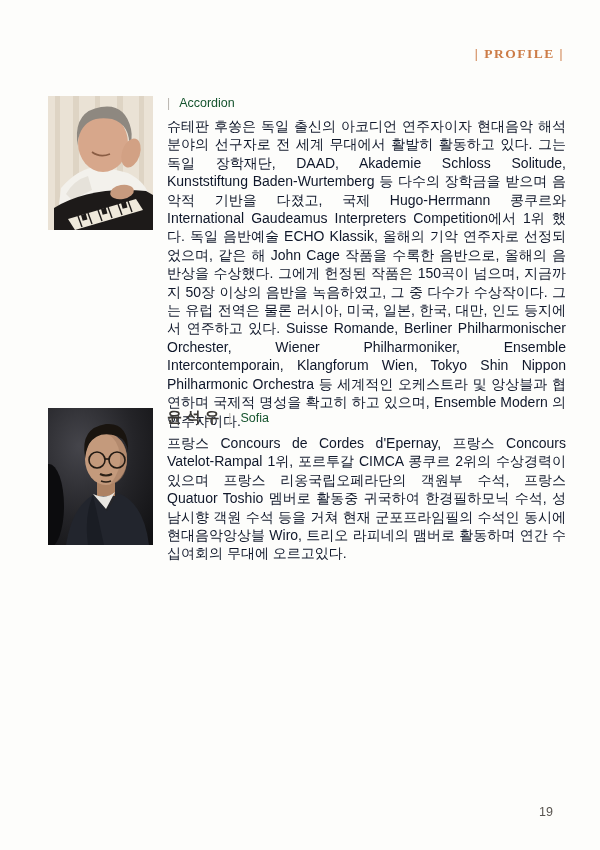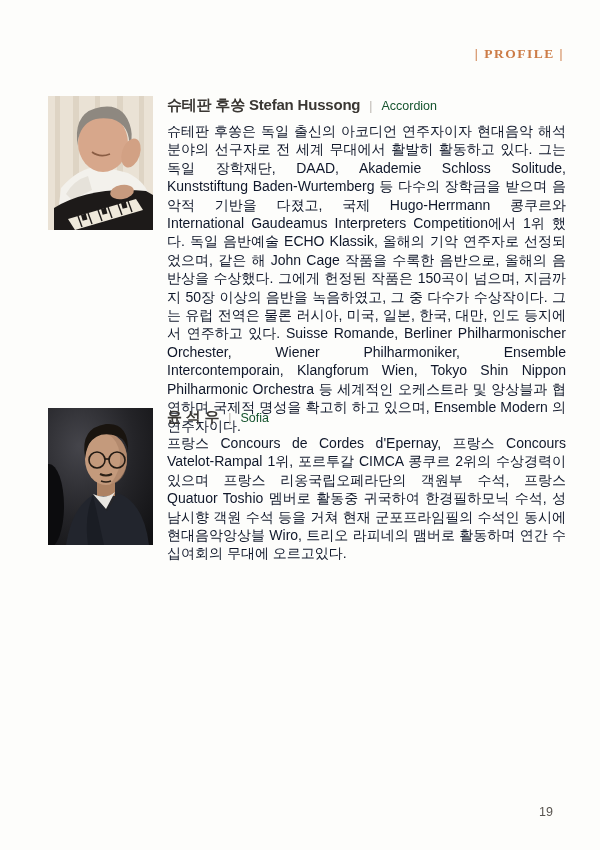--- a/index.html
+++ b/index.html
@@ -94,21 +94,20 @@
         <line x1="80" y1="105" x2="84" y2="116"></line>
       </g>
       <rect x="33" y="119" width="5" height="6" fill="#1d1a19" transform="rotate(-16 33 119)"></rect>
       <rect x="53" y="113" width="5" height="6" fill="#1d1a19" transform="rotate(-16 53 113)"></rect>
       <rect x="73" y="107" width="5" height="6" fill="#1d1a19" transform="rotate(-16 73 107)"></rect>
       <ellipse cx="74" cy="96" rx="12" ry="7" fill="#c79a7e" transform="rotate(-10 74 96)"></ellipse>
     </svg>
   </div>
   <div class="profile-text">
     <div class="name-row">
-      <span class="artist-name">슈테판 후쏭 Stefan Hussong</span>
       <span class="separator">|</span>
       <span class="instrument">Accordion</span>
     </div>
     <div class="bio">
       <p>슈테판 후쏭은 독일 출신의 아코디언 연주자이자 현대음악 해석 분야의 선구자로 전 세계 무대에서 활발히 활동하고 있다. 그는 독일 장학재단, DAAD, Akademie Schloss Solitude, Kunststiftung Baden-Wurtemberg 등 다수의 장학금을 받으며 음악적 기반을 다졌고, 국제 Hugo-Herrmann 콩쿠르와 International Gaudeamus Interpreters Competition에서 1위 했다. 독일 음반예술 ECHO Klassik, 올해의 기악 연주자로 선정되 었으며, 같은 해 John Cage 작품을 수록한 음반으로, 올해의 음반상을 수상했다. 그에게 헌정된 작품은 150곡이 넘으며, 지금까지 50장 이상의 음반을 녹음하였고, 그 중 다수가 수상작이다. 그는 유럽 전역은 물론 러시아, 미국, 일본, 한국, 대만, 인도 등지에서 연주하고 있다. Suisse Romande, Berliner Philharmonischer Orchester, Wiener Philharmoniker, Ensemble Intercontemporain, Klangforum Wien, Tokyo Shin Nippon Philharmonic Orchestra 등 세계적인 오케스트라 및 앙상블과 협연하며 국제적 명성을 확고히 하고 있으며, Ensemble Modern 의 연주자이다.</p>
     </div>
   </div>
 </div>
 
 <div class="profile-section section-cello">

